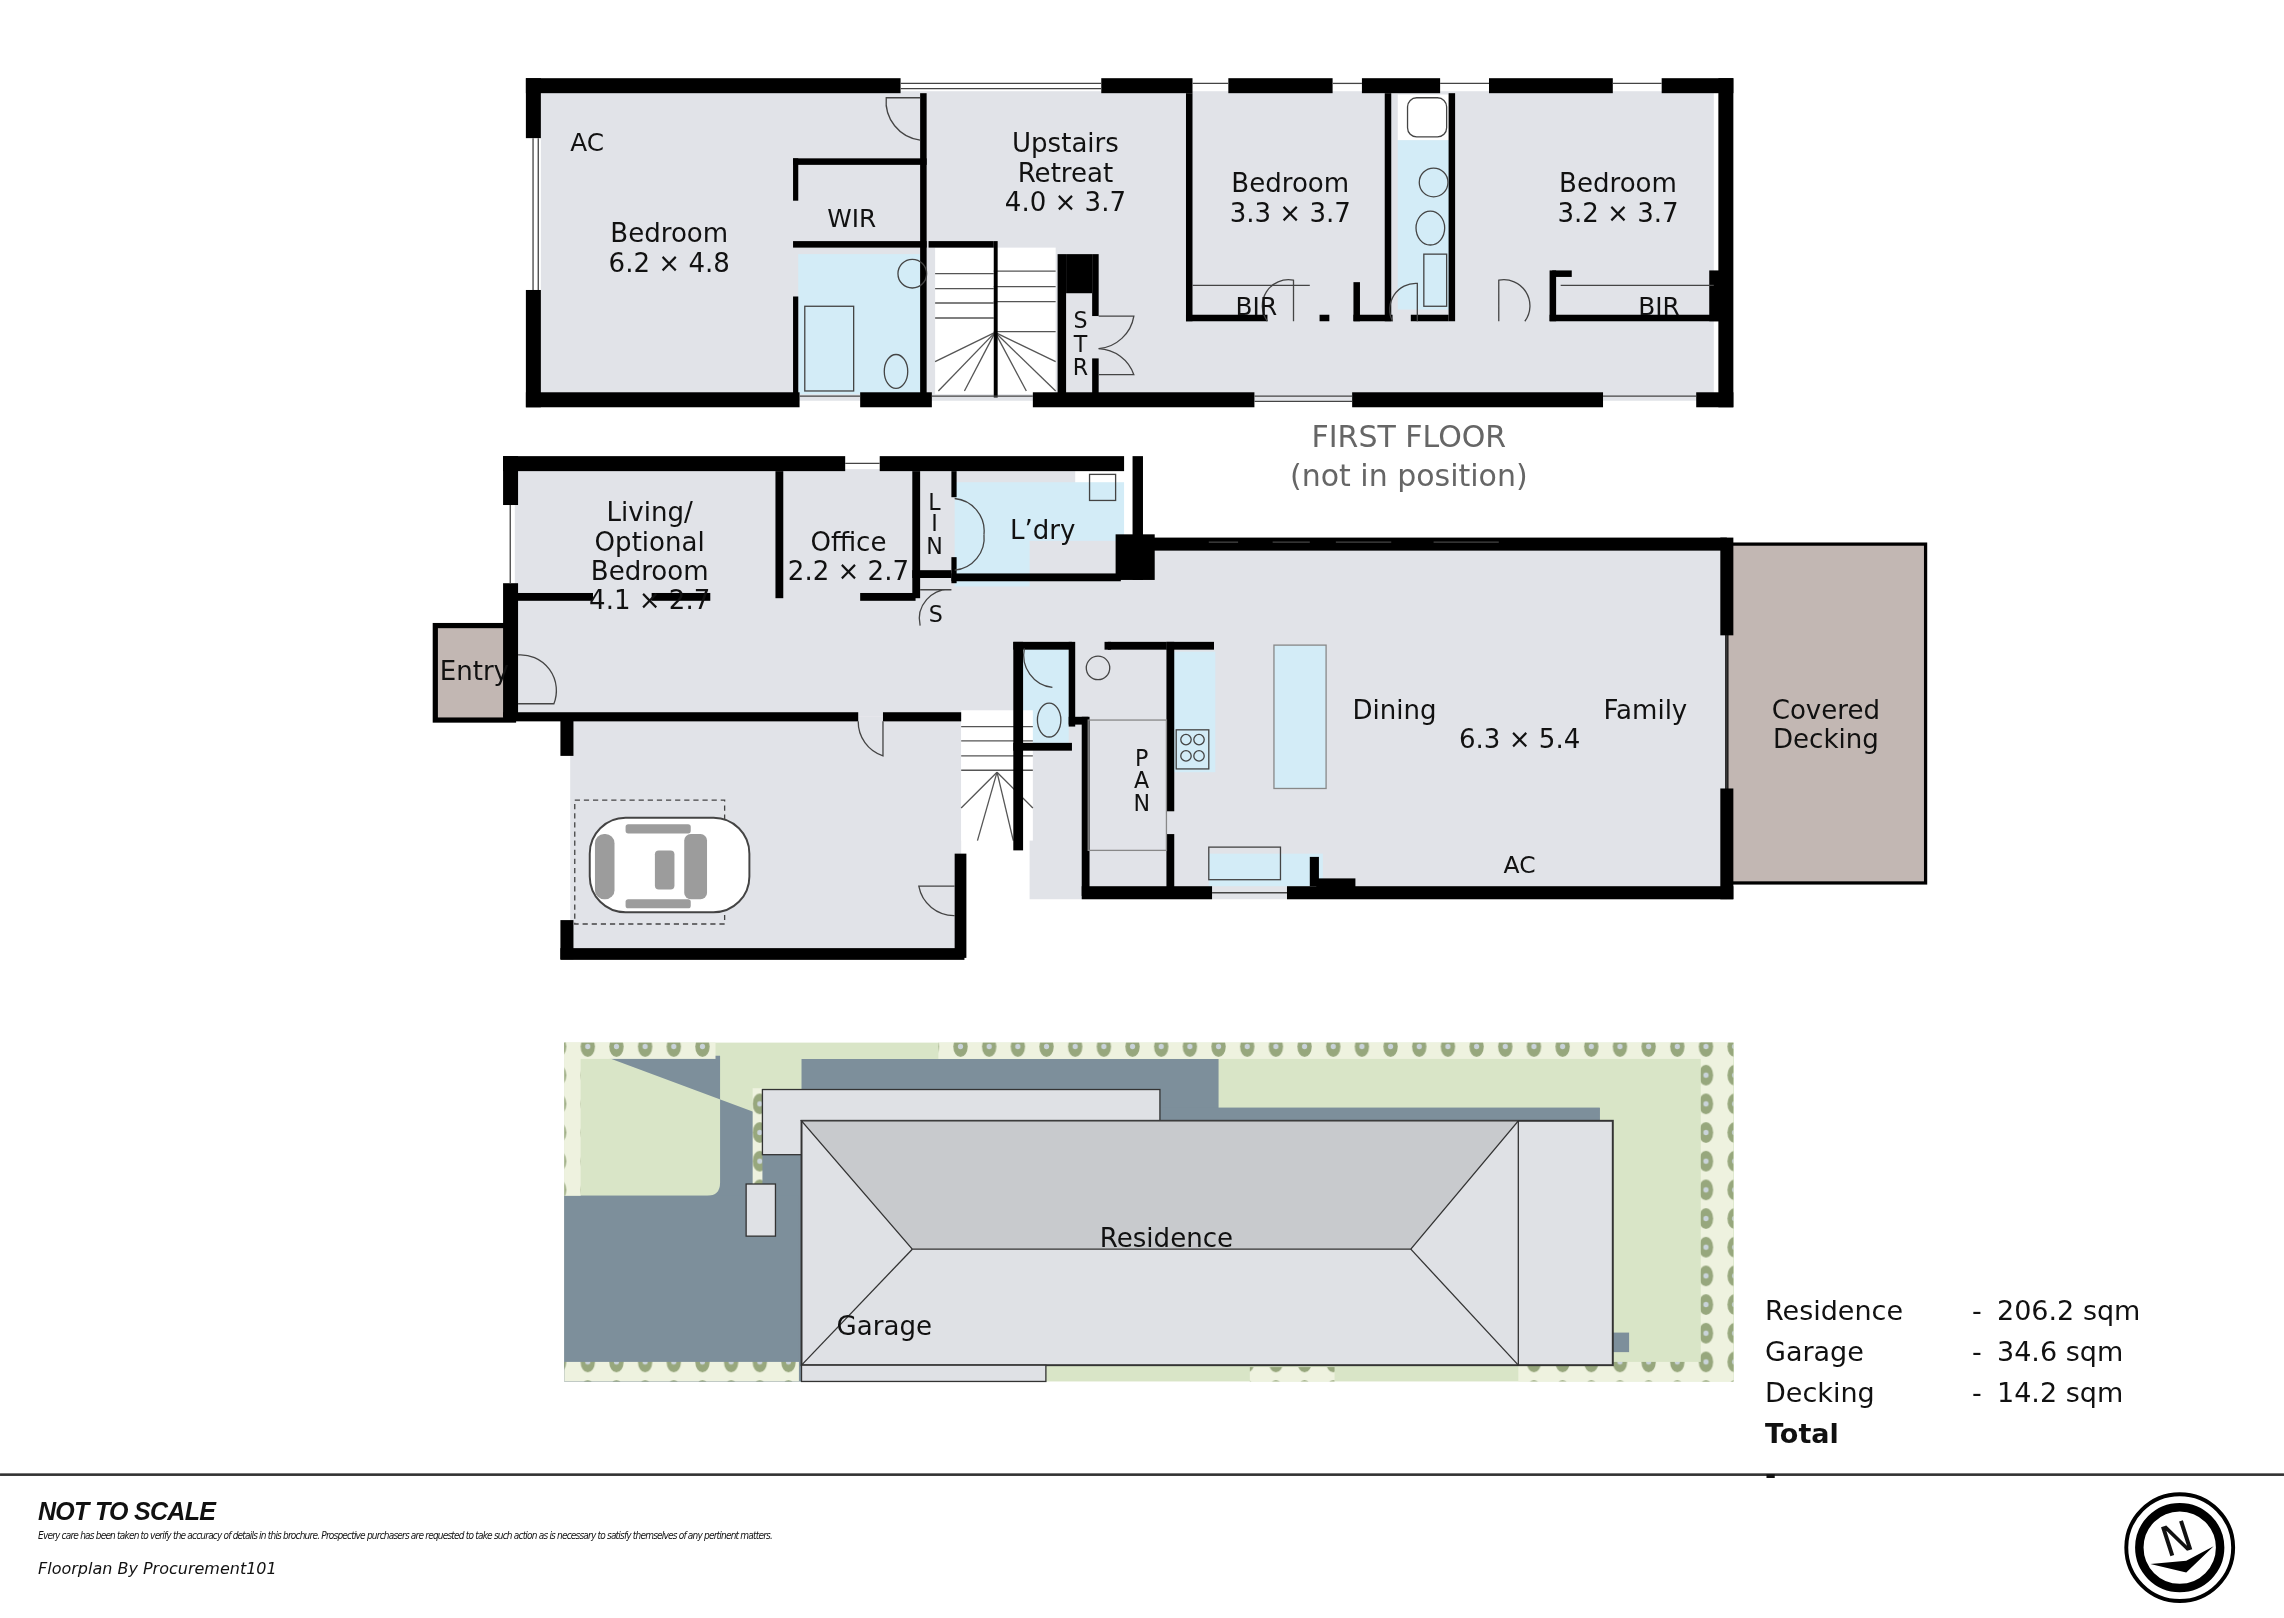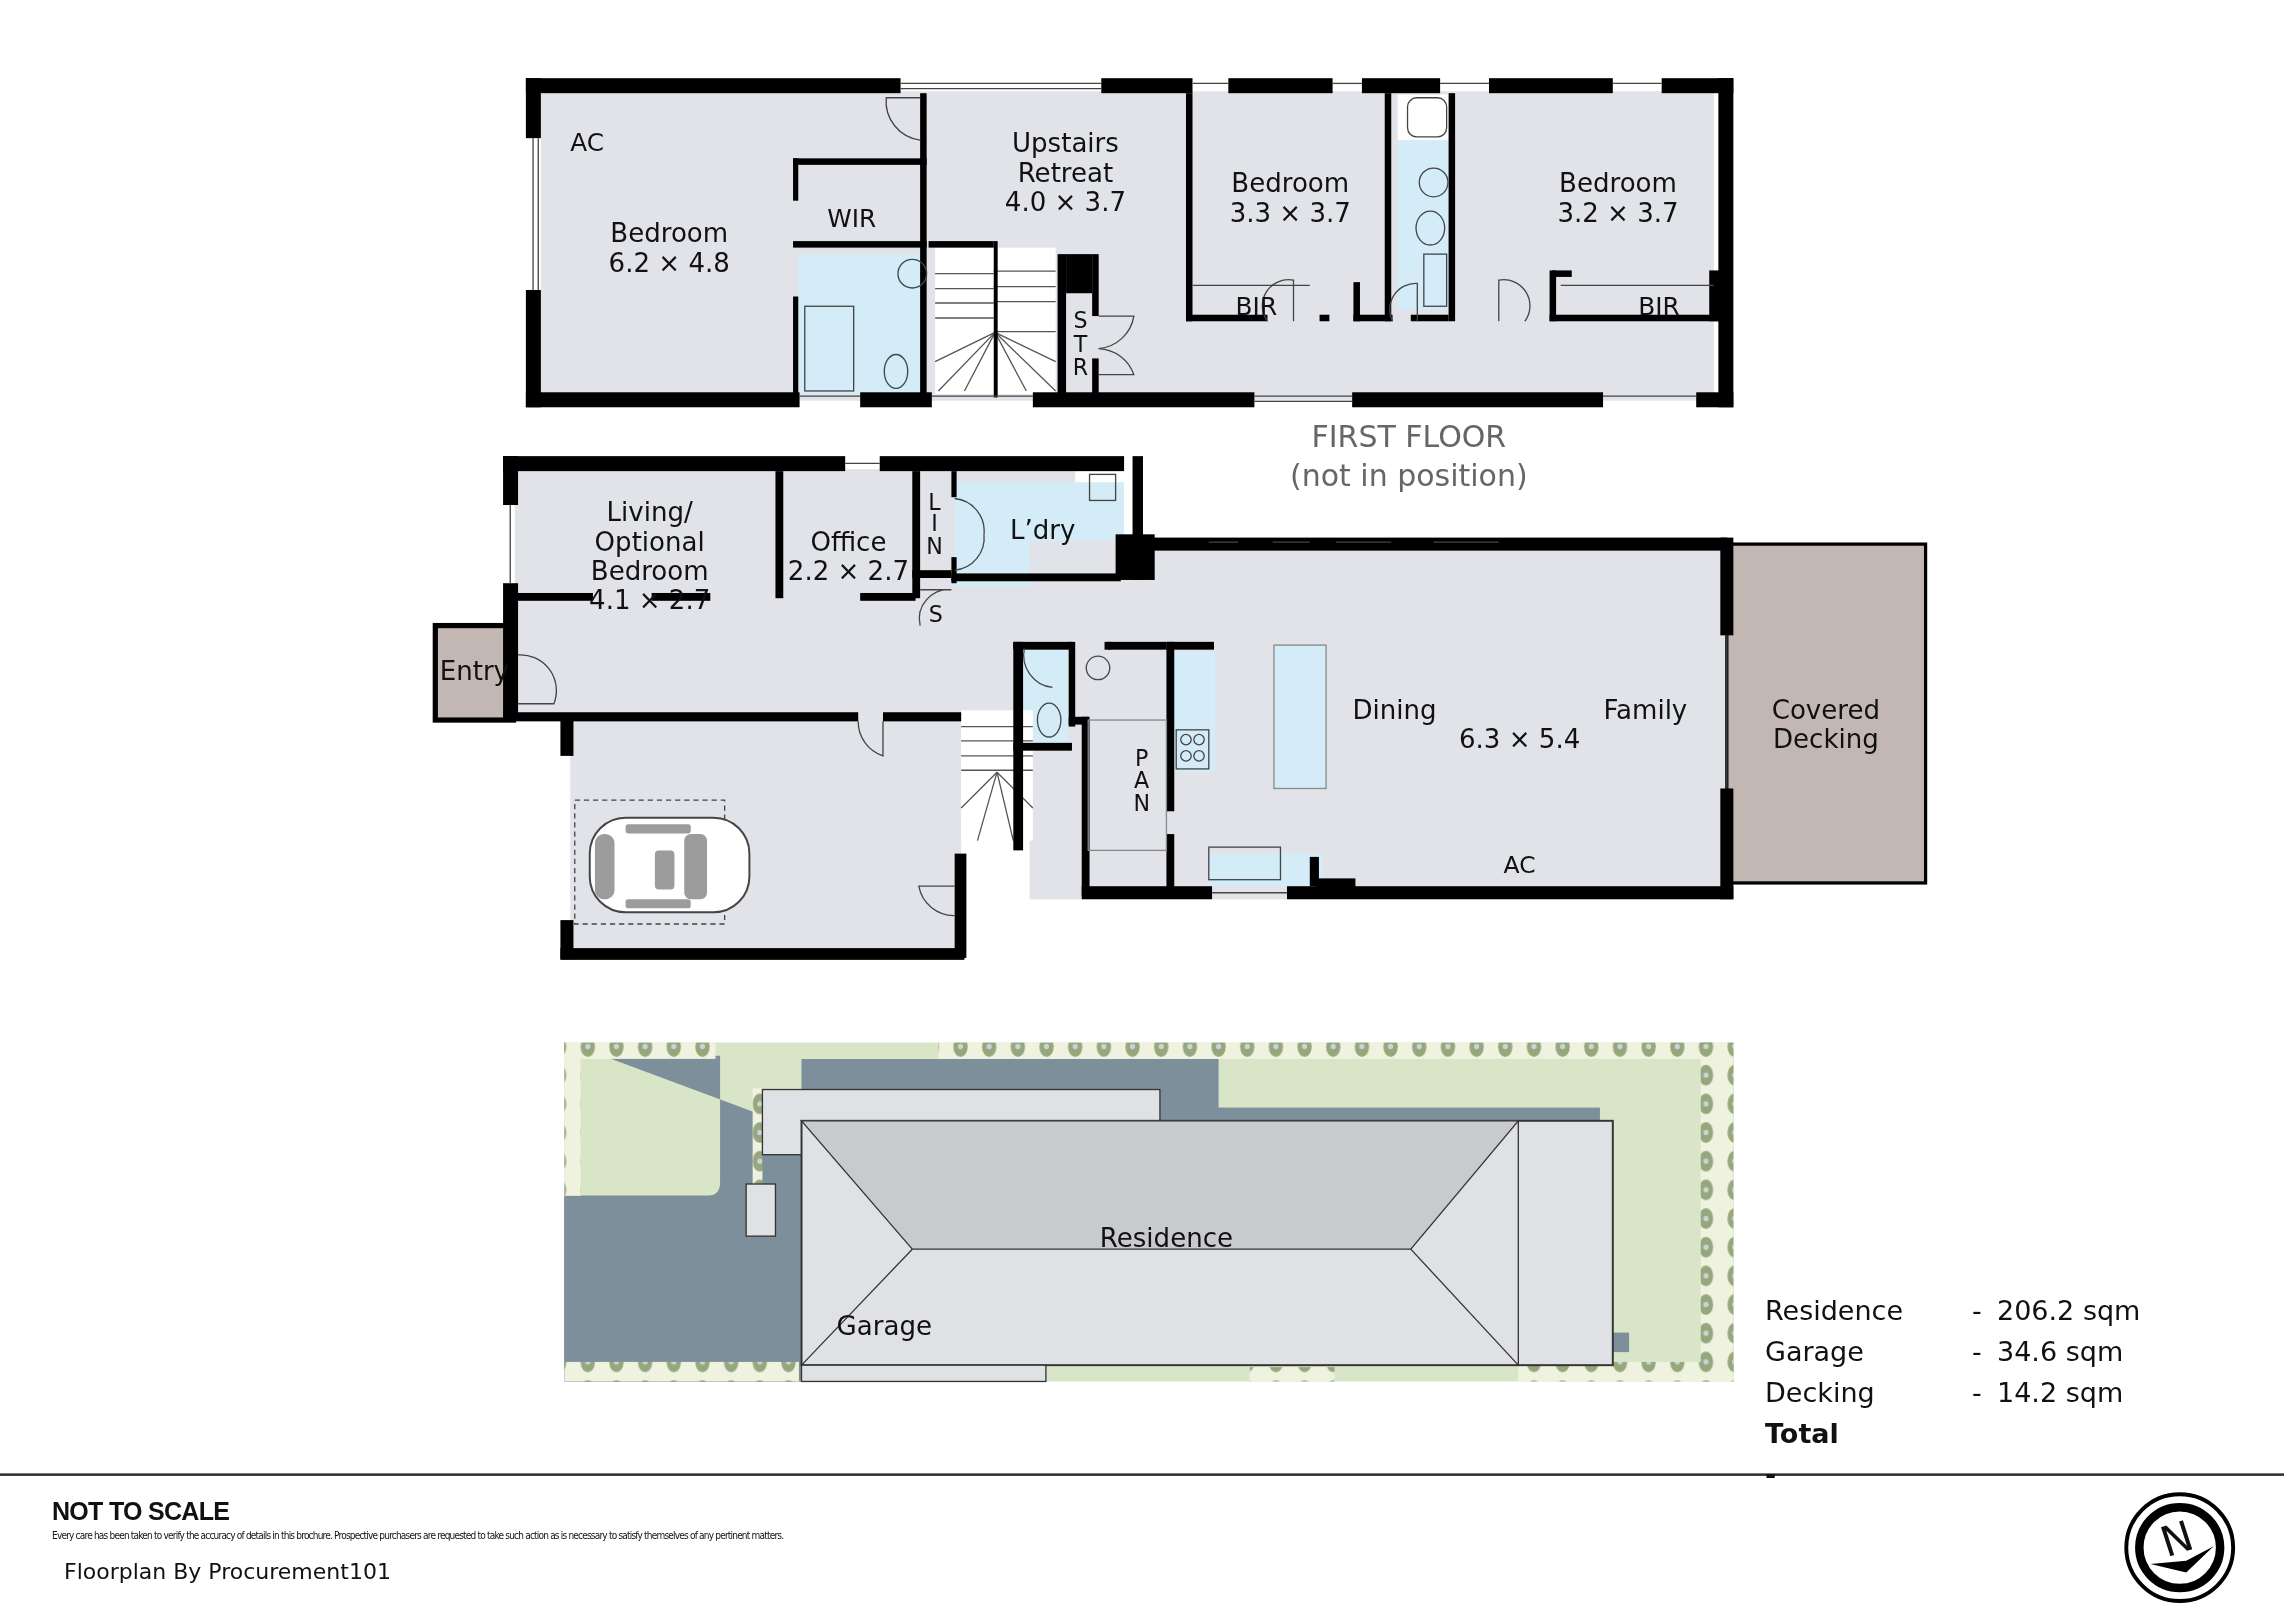--- a/index.html
+++ b/index.html
@@ -1,22 +1,22 @@
 <!DOCTYPE html>
 <html style="font-size:10.4px"><head>
 <meta charset="utf-8">
 <style>
   html,body{margin:0;padding:0;background:#ffffff;}
   body{width:2284px;height:1618px;position:relative;overflow:hidden;font-family:"Liberation Sans","DejaVu Sans",sans-serif;color:#111;}
   svg{position:absolute;left:0;top:0;}
   .lbl{font-family:"DejaVu Sans","Liberation Sans",sans-serif;fill:#111;}
-  .foot{position:absolute;left:52px;}
+  .foot{position:absolute;left:38px;font-style:italic;}
   #not-to-scale{top:1497px;font-size:25px;font-weight:bold;letter-spacing:-0.7px;}
   #disclaimer{top:1530px;font-size:10px;letter-spacing:-0.8px;font-family:"DejaVu Sans Condensed","DejaVu Sans",sans-serif;}
-  #credit{top:1559px;font-size:22px;font-family:"DejaVu Sans",sans-serif;margin-left:12px;}
+  #credit{top:1559px;font-size:16px;font-family:"DejaVu Sans",sans-serif;}
   .areas{position:absolute;left:1765px;top:1290px;font-size:27px;line-height:41px;font-family:"DejaVu Sans","Liberation Sans",sans-serif;}
   .areas .row{display:flex;}
   .areas .k{width:207px;}
   .areas .d{width:25px;}
   .areas .total{font-weight:bold;flex-direction:column;}
 </style>
 </head>
 <body>
 
 <svg width="2284" height="1618" viewBox="0 0 3505 2483">

